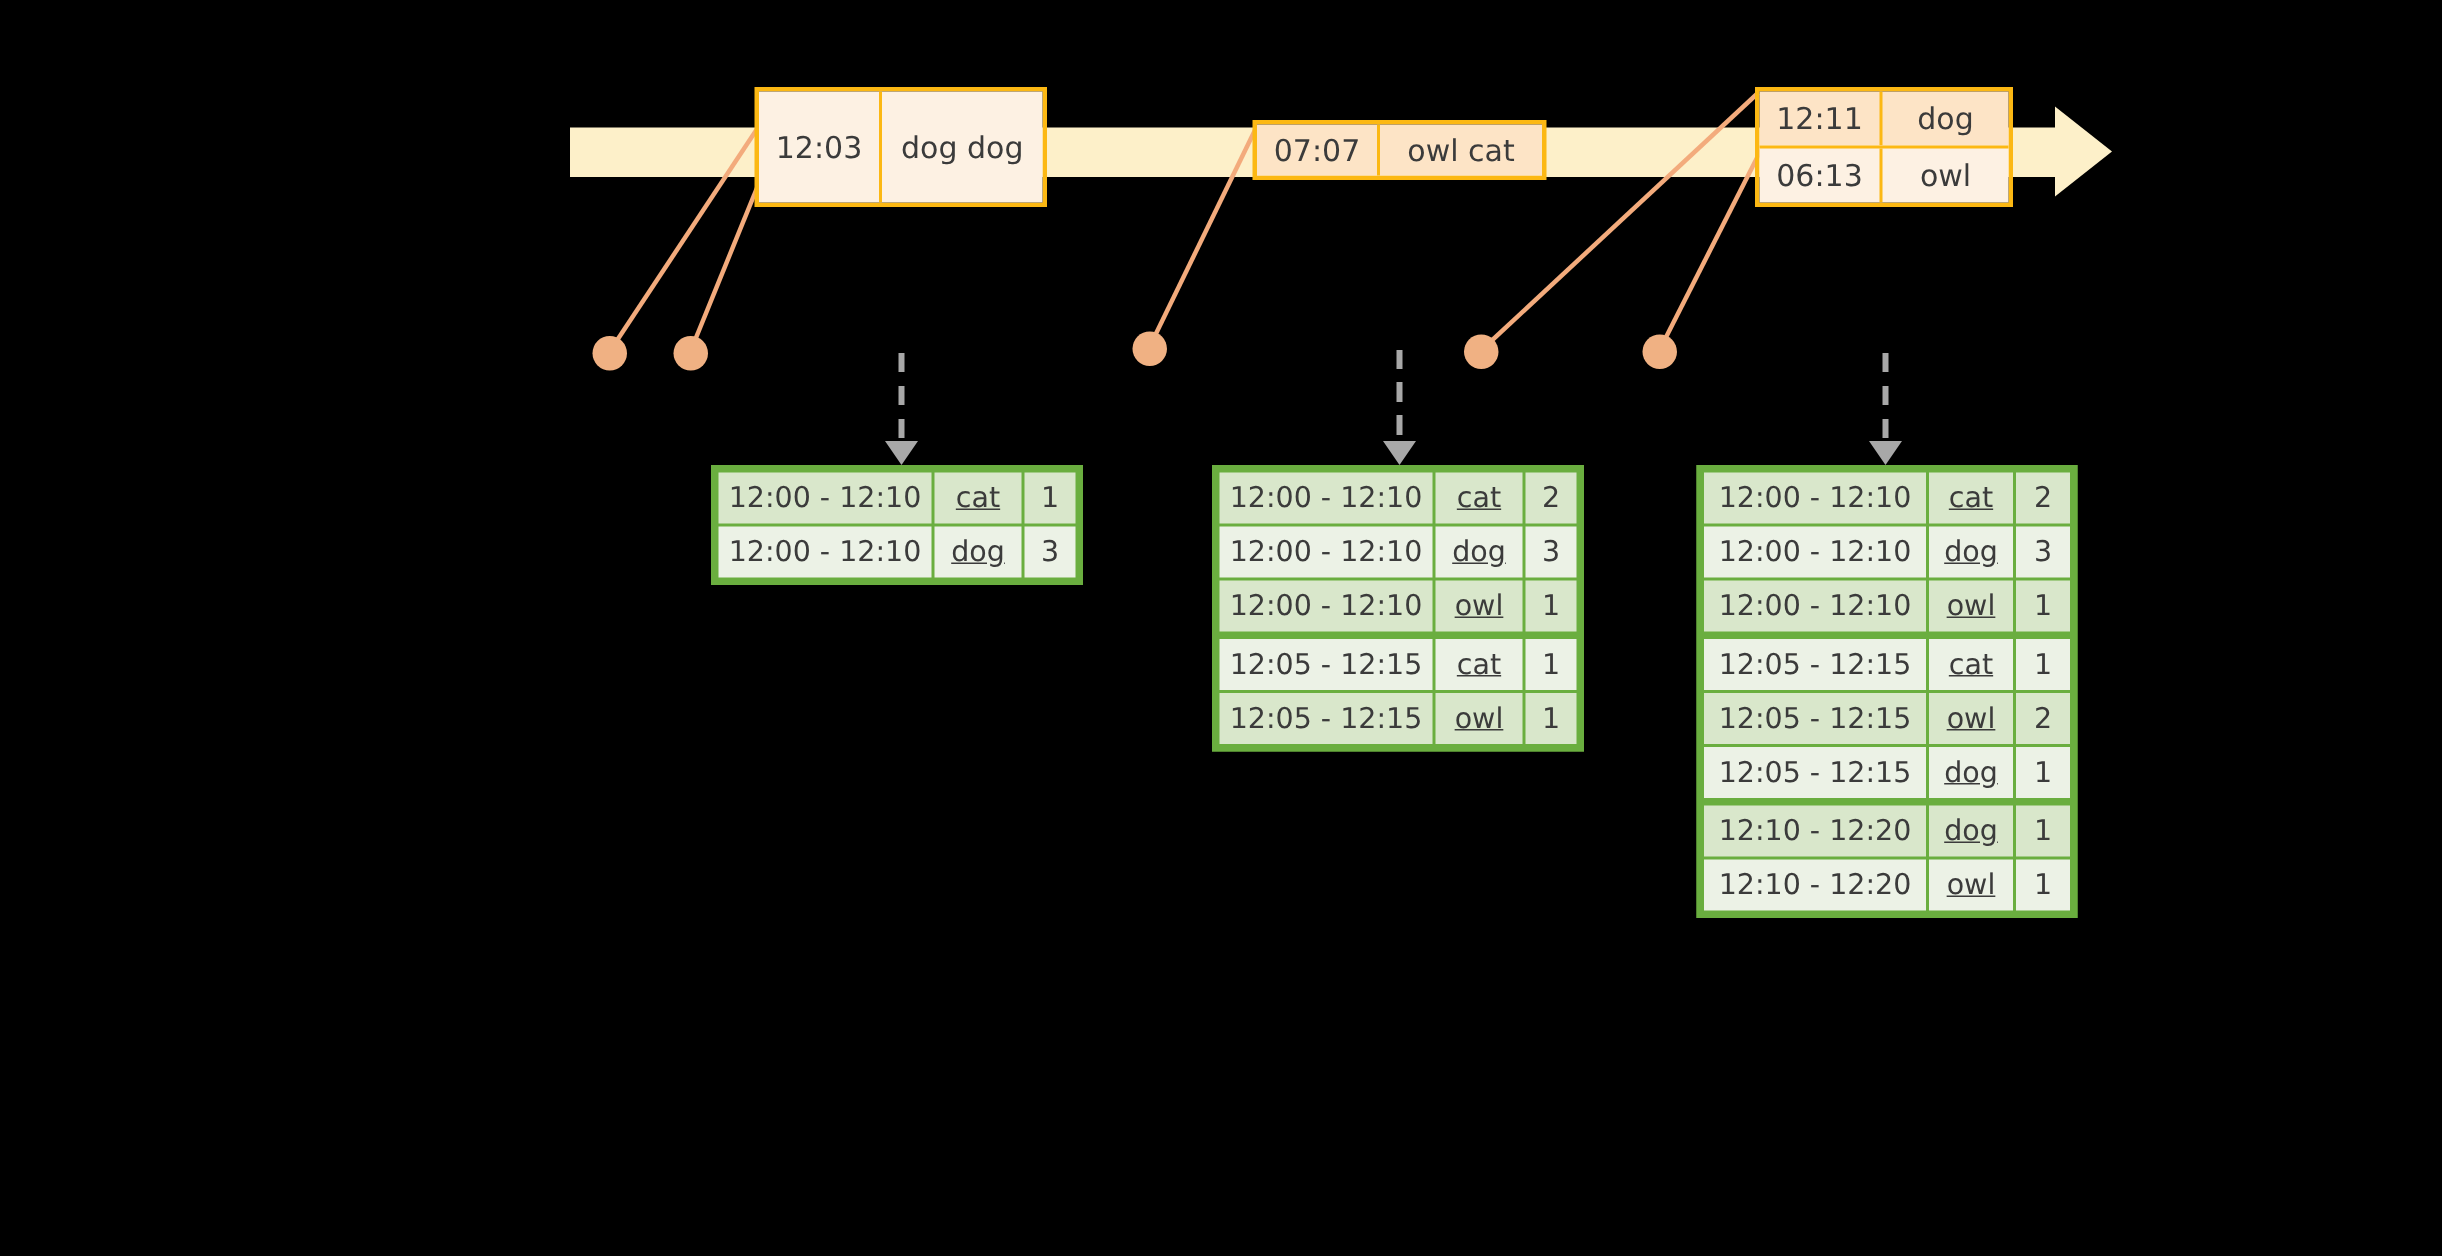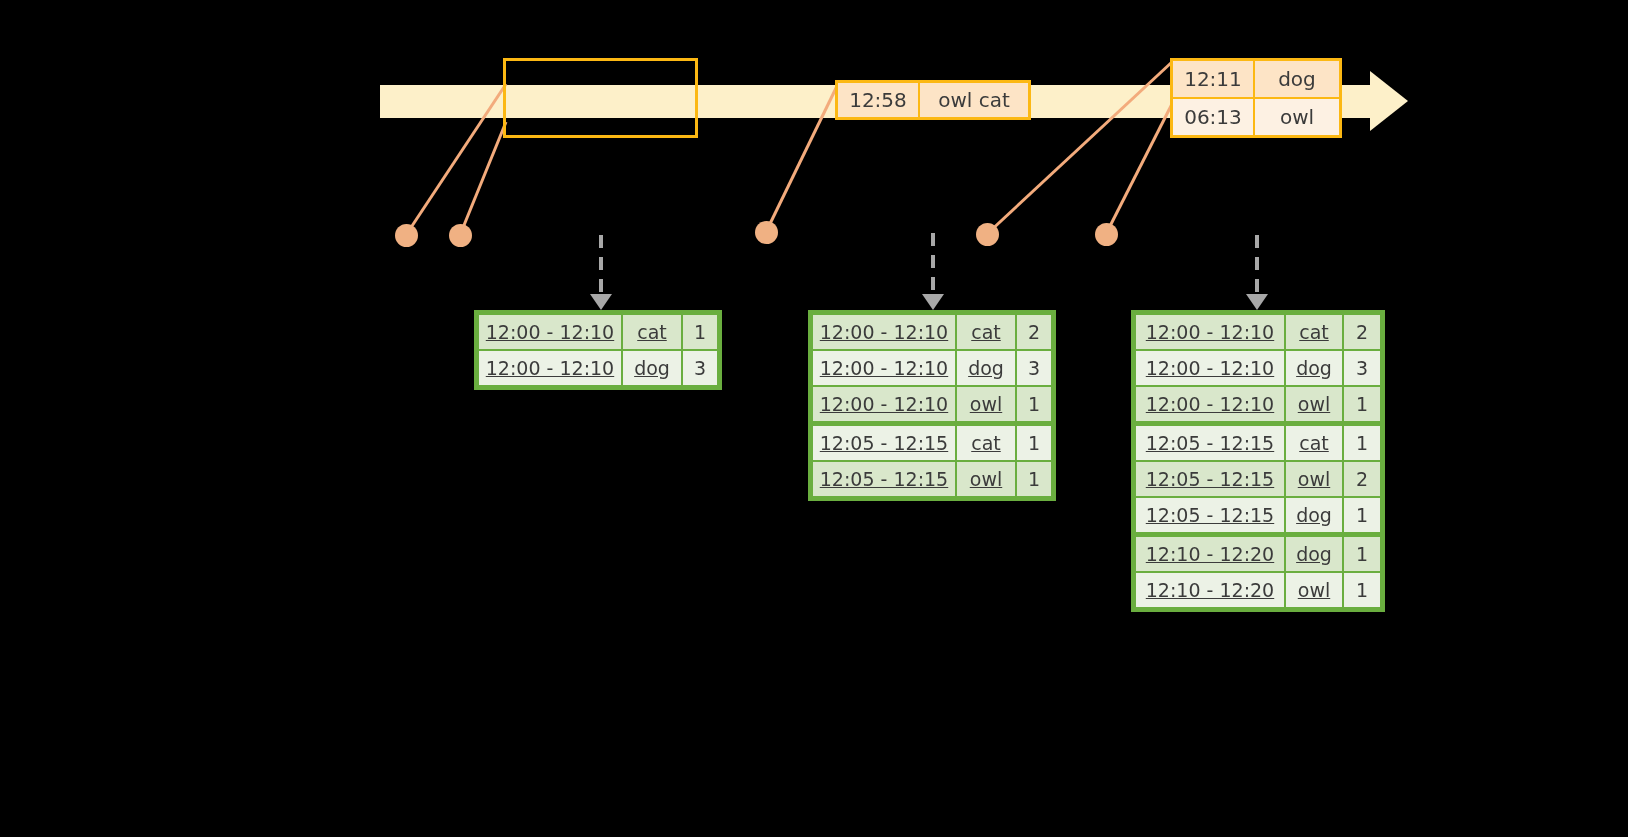--- a/index.html
+++ b/index.html
@@ -36,21 +36,21 @@
 
   
   .result-table{position:absolute;border:4px solid #6aae3f;box-sizing:border-box;
       display:flex;flex-direction:column;background:#6aae3f;}
   .rt-row{display:flex;}
   .rt-row.shade-a .rt-cell{background:#d9e7cb;}
   .rt-row.shade-b .rt-cell{background:#ecf2e6;}
   .rt-cell{box-sizing:border-box;display:flex;align-items:center;
       justify-content:center;font-size:19px;color:#3b3b3b;white-space:nowrap;
       height:34px;margin:1px;}
-  .rt-win{flex:0 0 auto;text-decoration:underline;}
+  .rt-win{flex:0 0 auto;}
   .rt-word{flex:0 0 auto;text-decoration:underline;}
   .rt-cnt{flex:0 0 auto;}
   .rt-row.group-end{border-bottom:3px solid #6aae3f;}
 
   
   .darrow{position:absolute;width:14px;}
   .darrow .shaft{position:absolute;left:5px;top:0;width:4px;
       background:repeating-linear-gradient(to bottom,#a8a8a8 0 13px,transparent 13px 22px);}
   .darrow .head{position:absolute;left:0;width:0;height:0;
       border-left:11px solid transparent;border-right:11px solid transparent;
@@ -67,24 +67,28 @@
   <svg class="lead-svg" viewBox="0 0 1628 837" id="leader-svg">
       <line x1="406" y1="235" x2="506" y2="84" stroke="#f3ab7c" stroke-width="3"></line>
       <line x1="460" y1="235" x2="506" y2="122" stroke="#f3ab7c" stroke-width="3"></line>
       <line x1="766" y1="232" x2="838" y2="84" stroke="#f3ab7c" stroke-width="3"></line>
       <line x1="987" y1="234" x2="1172" y2="62" stroke="#f3ab7c" stroke-width="3"></line>
       <line x1="1106" y1="234" x2="1174" y2="100" stroke="#f3ab7c" stroke-width="3"></line>
     </svg>
 
   <div id="events-layer">
       <div class="event-box" style="left: 503px; top: 58px; width: 195px; height: 80px;">
+        <div class="event-row shade-b">
+          <div class="ev-time">12:03</div>
+          <div class="ev-words">dog dog</div>
+        </div>
       </div>
       <div class="event-box" style="left: 835px; top: 80px; width: 196px; height: 40px;">
         <div class="event-row shade-a">
-          <div class="ev-time">12:58</div>
+          <div class="ev-time">07:07</div>
           <div class="ev-words">owl cat</div>
         </div>
       </div>
       <div class="event-box" style="left: 1170px; top: 58px; width: 172px; height: 80px;">
         <div class="event-row shade-a">
           <div class="ev-time">12:11</div>
           <div class="ev-words">dog</div>
         </div>
         <div class="event-row shade-b">
           <div class="ev-time">06:13</div>

